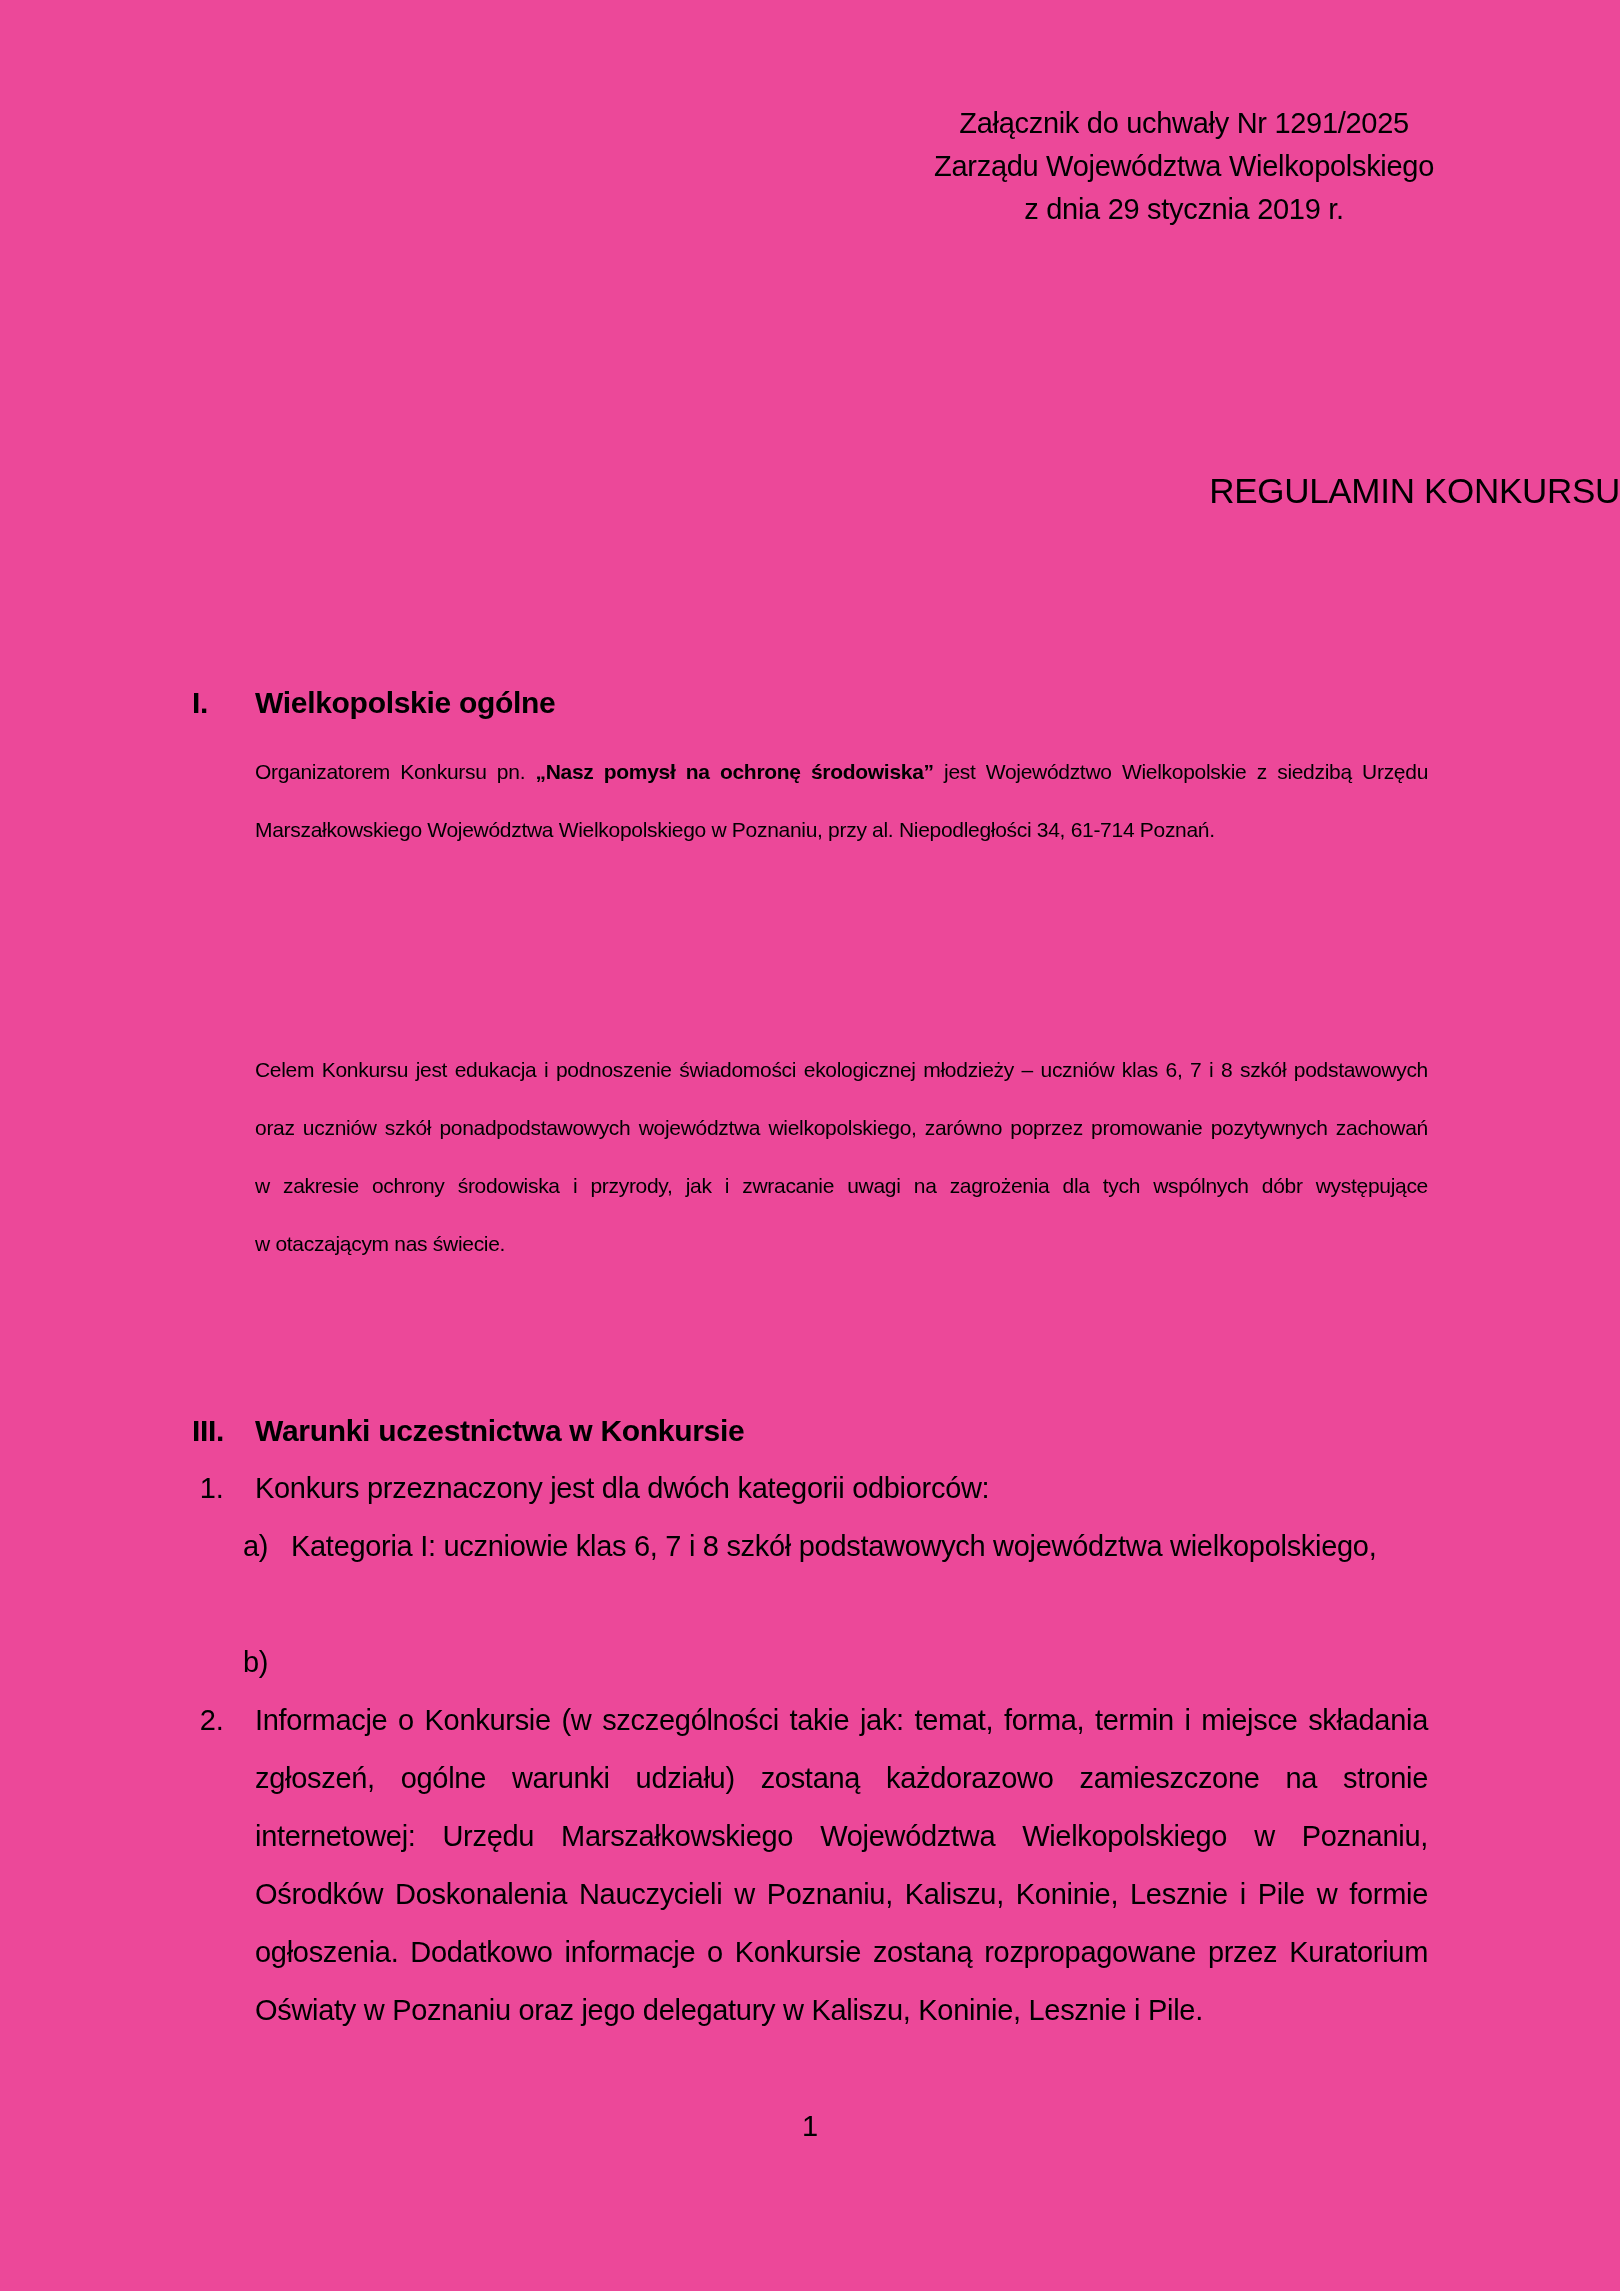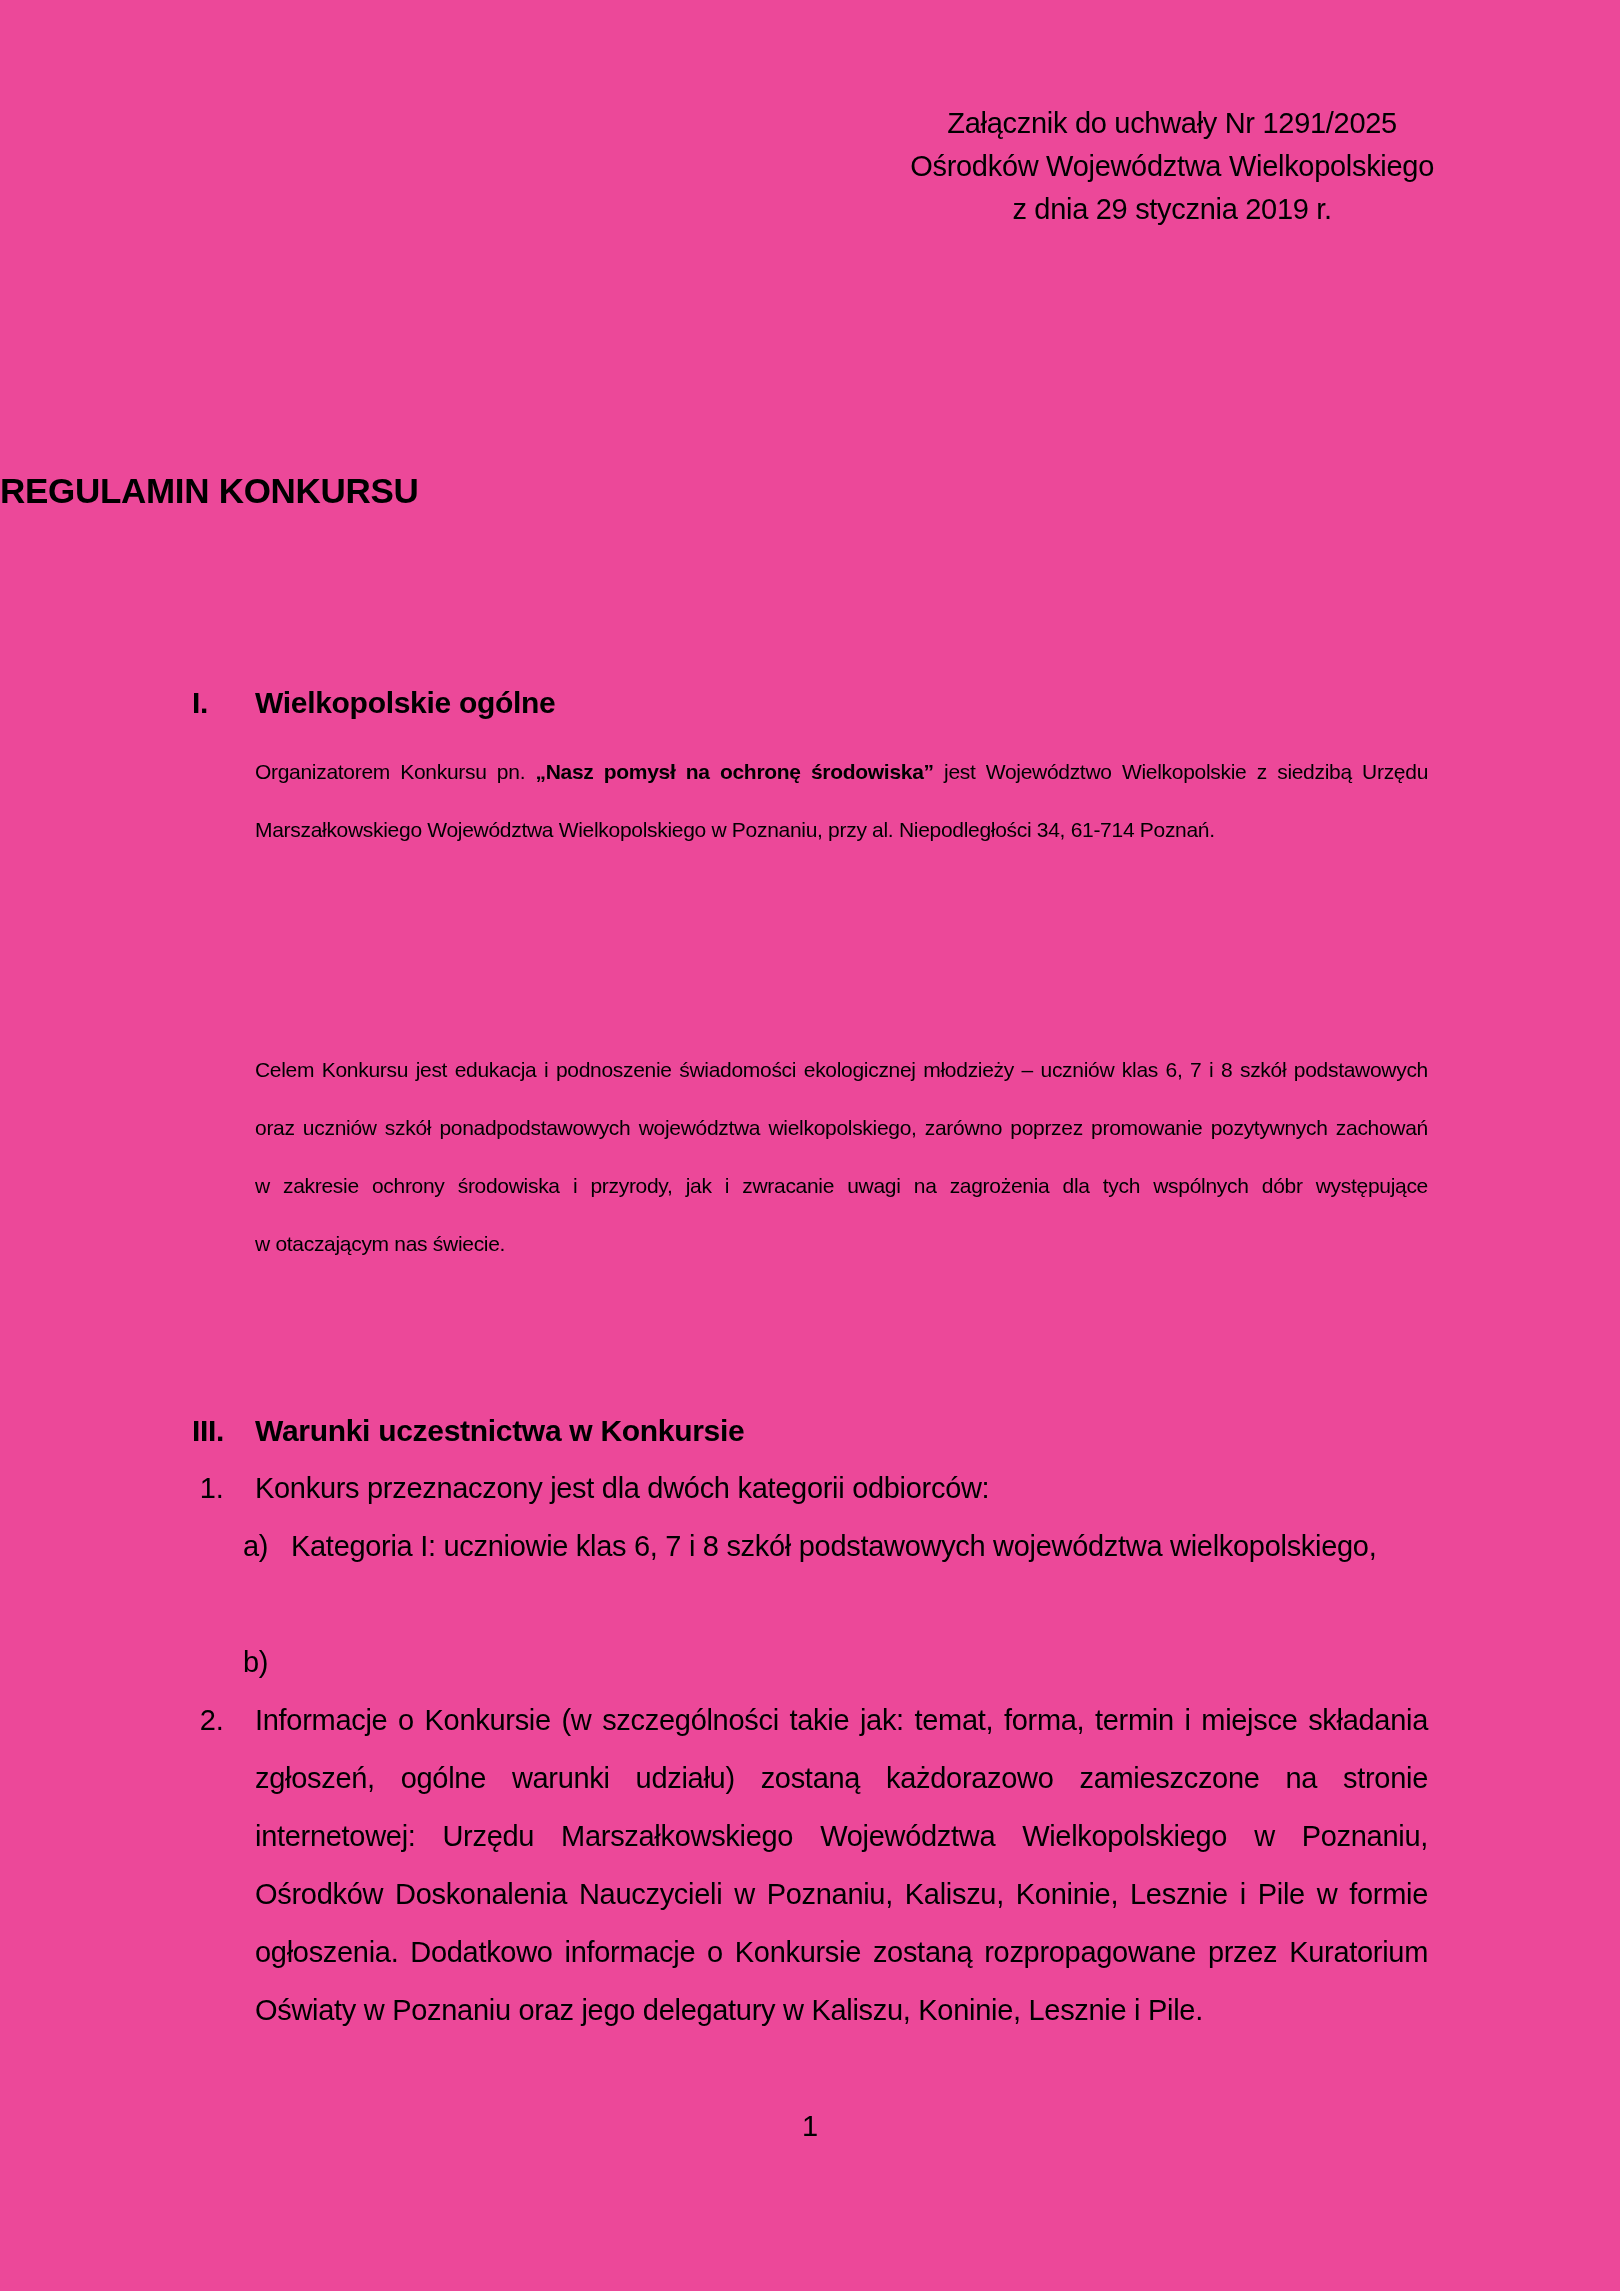--- a/index.html
+++ b/index.html
@@ -20,22 +20,22 @@
     right: 186px;
     text-align: center;
     font-size: 29px;
     line-height: 43px;
   }
   .title-block {
     position: absolute;
     top: 461px;
     left: 0;
     width: 100%;
-    text-align: left;
-    font-weight: 700;
+    text-align: right;
+    font-weight: 400;
   }
   .doc-title { font-size: 35px; line-height: 59px; }
   .doc-subtitle { font-size: 31px; line-height: 59px; }
   .sec-heading {
     position: absolute;
     left: 192px;
     width: 1236px;
     font-weight: 700;
     font-size: 30px;
     line-height: 58px;
@@ -81,21 +81,21 @@
     line-height: 43px;
   }
 </style>
 </head>
 <body>
 
 <div class="page">
 
   <div class="attachment-note">
     <div>Załącznik do uchwały Nr 1291/2025</div>
-    <div>Ośrodków Województwa Wielkopolskiego</div>
+    <div>Zarządu Województwa Wielkopolskiego</div>
     <div>z dnia 29 stycznia 2019 r.</div>
   </div>
 
   <div class="title-block">
     <div class="doc-title">REGULAMIN KONKURSU</div>
   </div>
 
   <div class="sec-heading" style="top:674px">
     <span class="num">I.</span><span>Wielkopolskie ogólne</span>
   </div>

